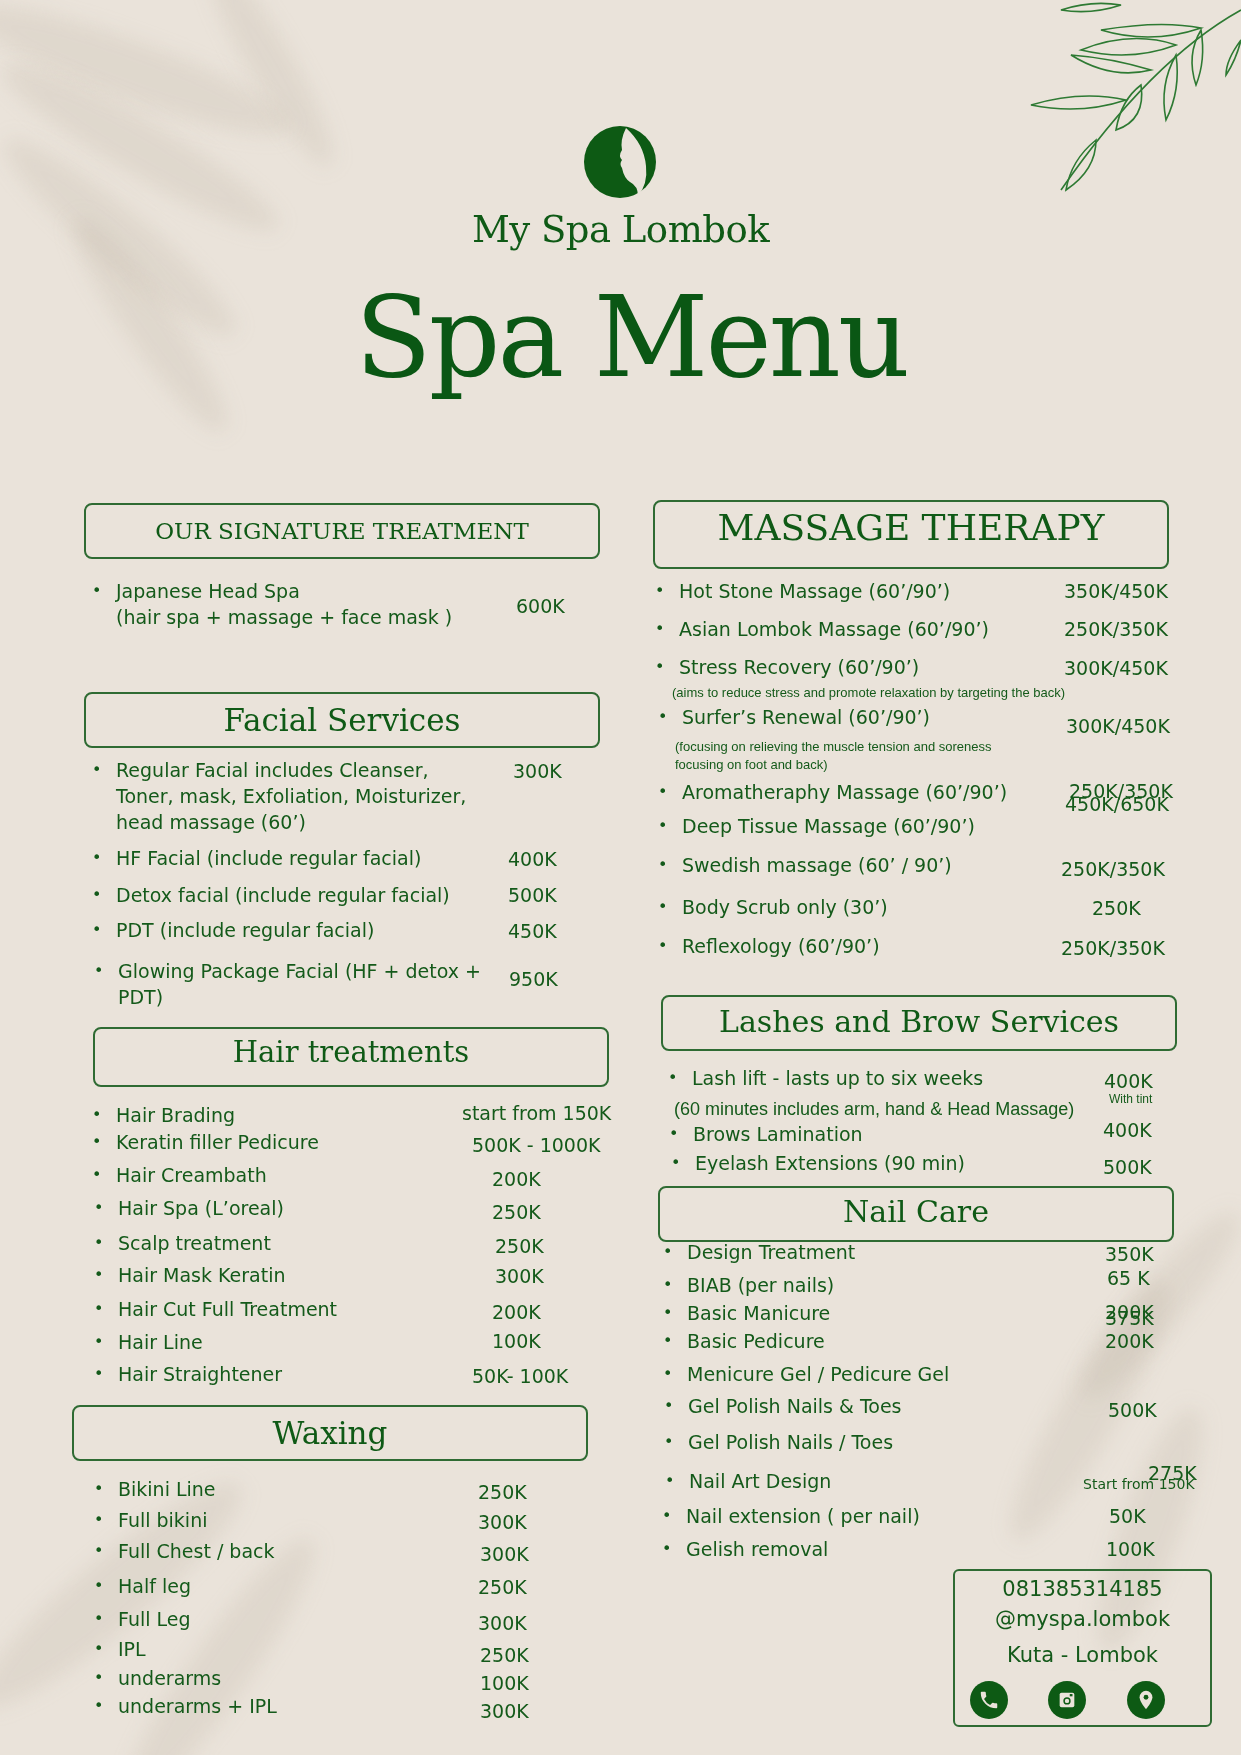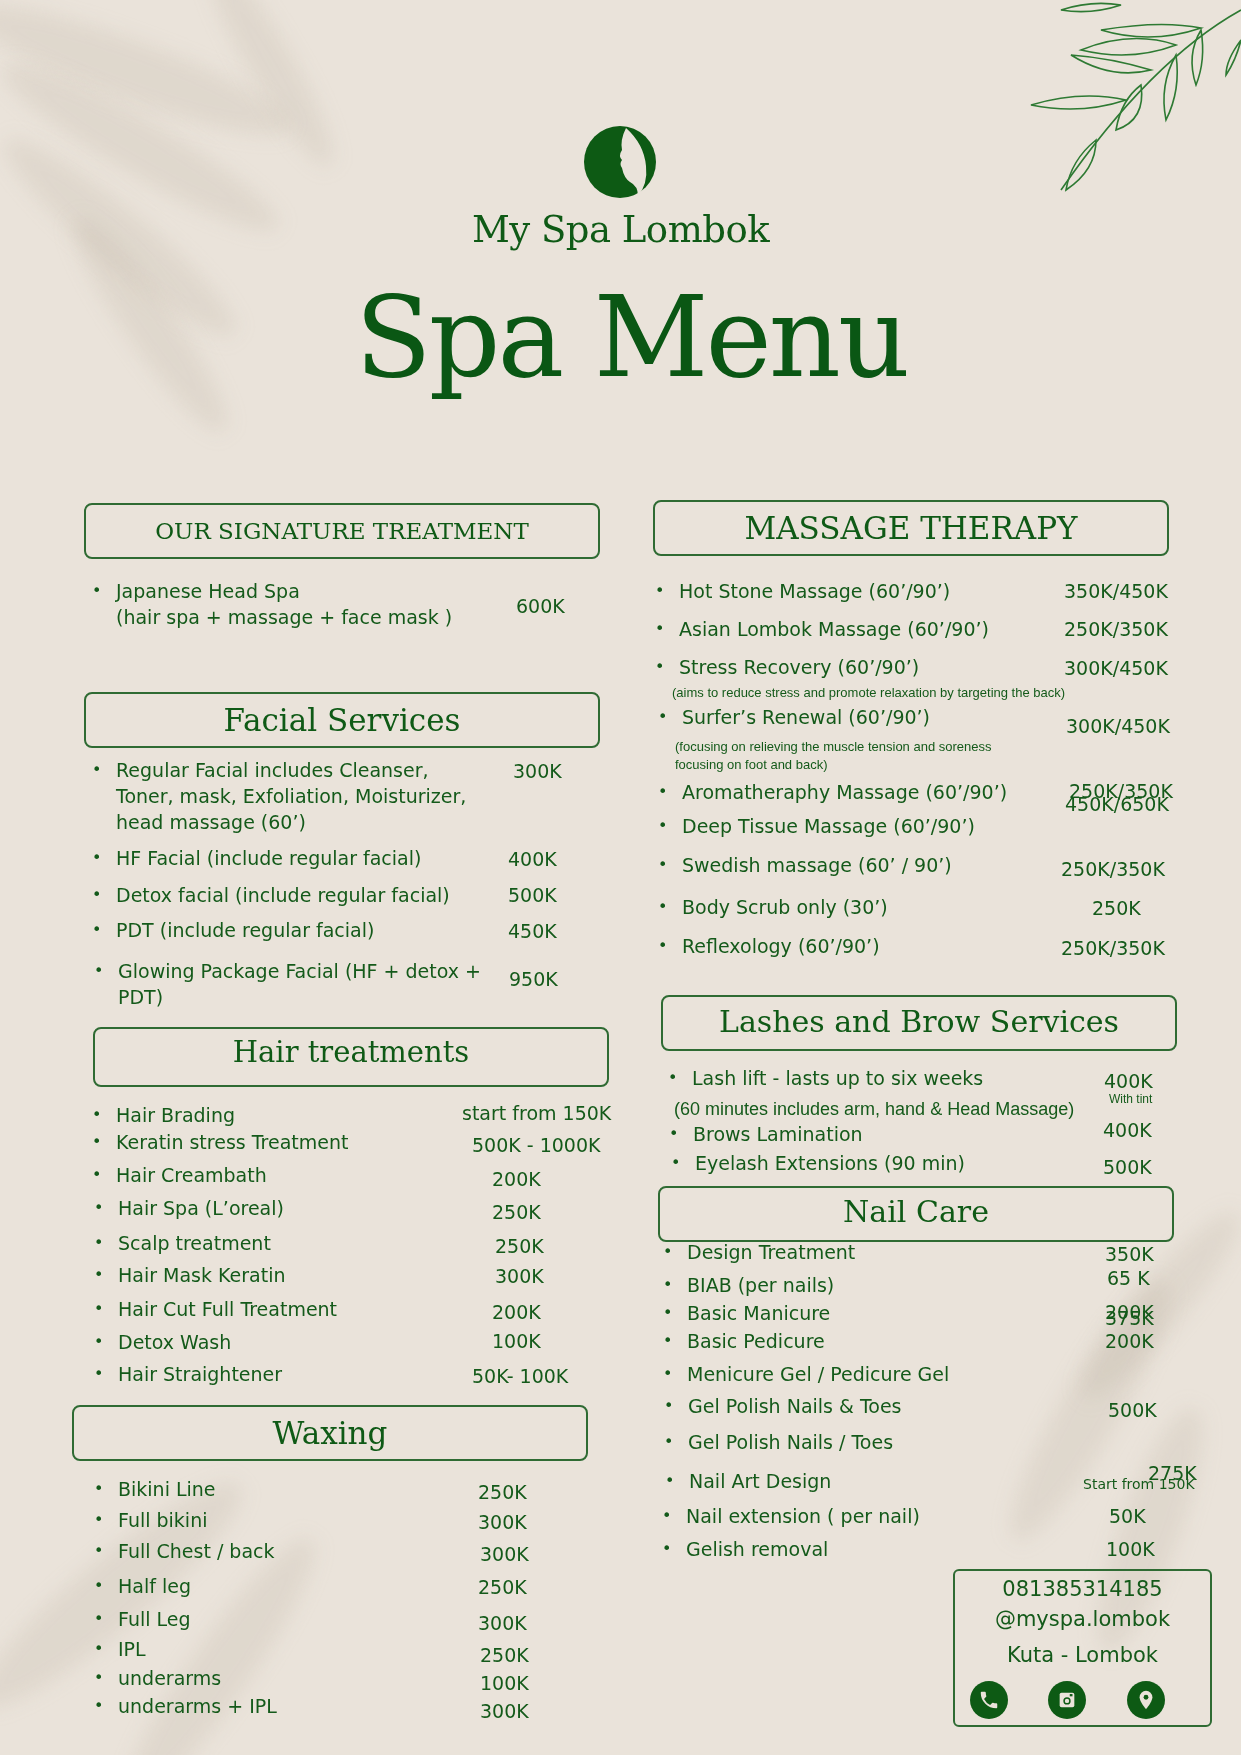--- a/index.html
+++ b/index.html
@@ -109,33 +109,33 @@
   <span>PDT)</span>
 </div>
 <div class="price" style="left:509px;top:966px;">950K</div>
 
 <div class="hbox" style="left:93px;top:1027px;width:516px;height:60px;font-size:29px;line-height:46px;">
   <span>Hair treatments</span>
 </div>
 <div>
   <div class="row" style="left:116px;top:1102px;"><span class="bullet">•</span><span>Hair Brading</span></div>
   <div class="price" style="left:462px;top:1100px;">start from 150K</div>
-  <div class="row" style="left:116px;top:1129px;"><span class="bullet">•</span><span>Keratin stress Treatment</span></div>
+  <div class="row" style="left:116px;top:1129px;"><span class="bullet">•</span><span>Keratin filler Pedicure</span></div>
   <div class="price" style="left:472px;top:1132px;">500K - 1000K</div>
   <div class="row" style="left:116px;top:1162px;"><span class="bullet">•</span><span>Hair Creambath</span></div>
   <div class="price" style="left:492px;top:1166px;">200K</div>
   <div class="row" style="left:118px;top:1195px;"><span class="bullet">•</span><span>Hair Spa (L’oreal)</span></div>
   <div class="price" style="left:492px;top:1199px;">250K</div>
   <div class="row" style="left:118px;top:1230px;"><span class="bullet">•</span><span>Scalp treatment</span></div>
   <div class="price" style="left:495px;top:1233px;">250K</div>
   <div class="row" style="left:118px;top:1262px;"><span class="bullet">•</span><span>Hair Mask Keratin</span></div>
   <div class="price" style="left:495px;top:1263px;">300K</div>
   <div class="row" style="left:118px;top:1296px;"><span class="bullet">•</span><span>Hair Cut Full Treatment</span></div>
   <div class="price" style="left:492px;top:1299px;">200K</div>
-  <div class="row" style="left:118px;top:1329px;"><span class="bullet">•</span><span>Detox Wash</span></div>
+  <div class="row" style="left:118px;top:1329px;"><span class="bullet">•</span><span>Hair Line</span></div>
   <div class="price" style="left:492px;top:1328px;">100K</div>
   <div class="row" style="left:118px;top:1361px;"><span class="bullet">•</span><span>Hair Straightener</span></div>
   <div class="price" style="left:472px;top:1363px;">50K- 100K</div>
 </div>
 
 <div class="hbox" style="left:72px;top:1405px;width:516px;height:56px;font-size:31px;line-height:52px;">
   <span>Waxing</span>
 </div>
 <div>
   <div class="row" style="left:118px;top:1476px;"><span class="bullet">•</span><span>Bikini Line</span></div>
@@ -149,21 +149,21 @@
   <div class="row" style="left:118px;top:1606px;"><span class="bullet">•</span><span>Full Leg</span></div>
   <div class="price" style="left:478px;top:1610px;">300K</div>
   <div class="row" style="left:118px;top:1636px;"><span class="bullet">•</span><span>IPL</span></div>
   <div class="price" style="left:480px;top:1642px;">250K</div>
   <div class="row" style="left:118px;top:1665px;"><span class="bullet">•</span><span>underarms</span></div>
   <div class="price" style="left:480px;top:1670px;">100K</div>
   <div class="row" style="left:118px;top:1693px;"><span class="bullet">•</span><span>underarms + IPL</span></div>
   <div class="price" style="left:480px;top:1698px;">300K</div>
 </div>
 
-<div class="hbox" style="left:653px;top:500px;width:516px;height:56px;font-size:31px;line-height:52px;">
+<div class="hbox" style="left:653px;top:500px;width:516px;height:69px;font-size:36px;line-height:52px;">
   <span>MASSAGE THERAPY</span>
 </div>
 <div>
   <div class="row" style="left:679px;top:578px;"><span class="bullet">•</span><span>Hot Stone Massage (60’/90’)</span></div>
   <div class="price" style="left:1064px;top:578px;">350K/450K</div>
   <div class="row" style="left:679px;top:616px;"><span class="bullet">•</span><span>Asian Lombok Massage (60’/90’)</span></div>
   <div class="price" style="left:1064px;top:616px;">250K/350K</div>
   <div class="row" style="left:679px;top:654px;"><span class="bullet">•</span><span>Stress Recovery (60’/90’)</span></div>
   <div class="price" style="left:1064px;top:655px;">300K/450K</div>
   <div class="note" style="left:672px;top:684px;">(aims to reduce stress and promote relaxation by targeting the back)</div>

